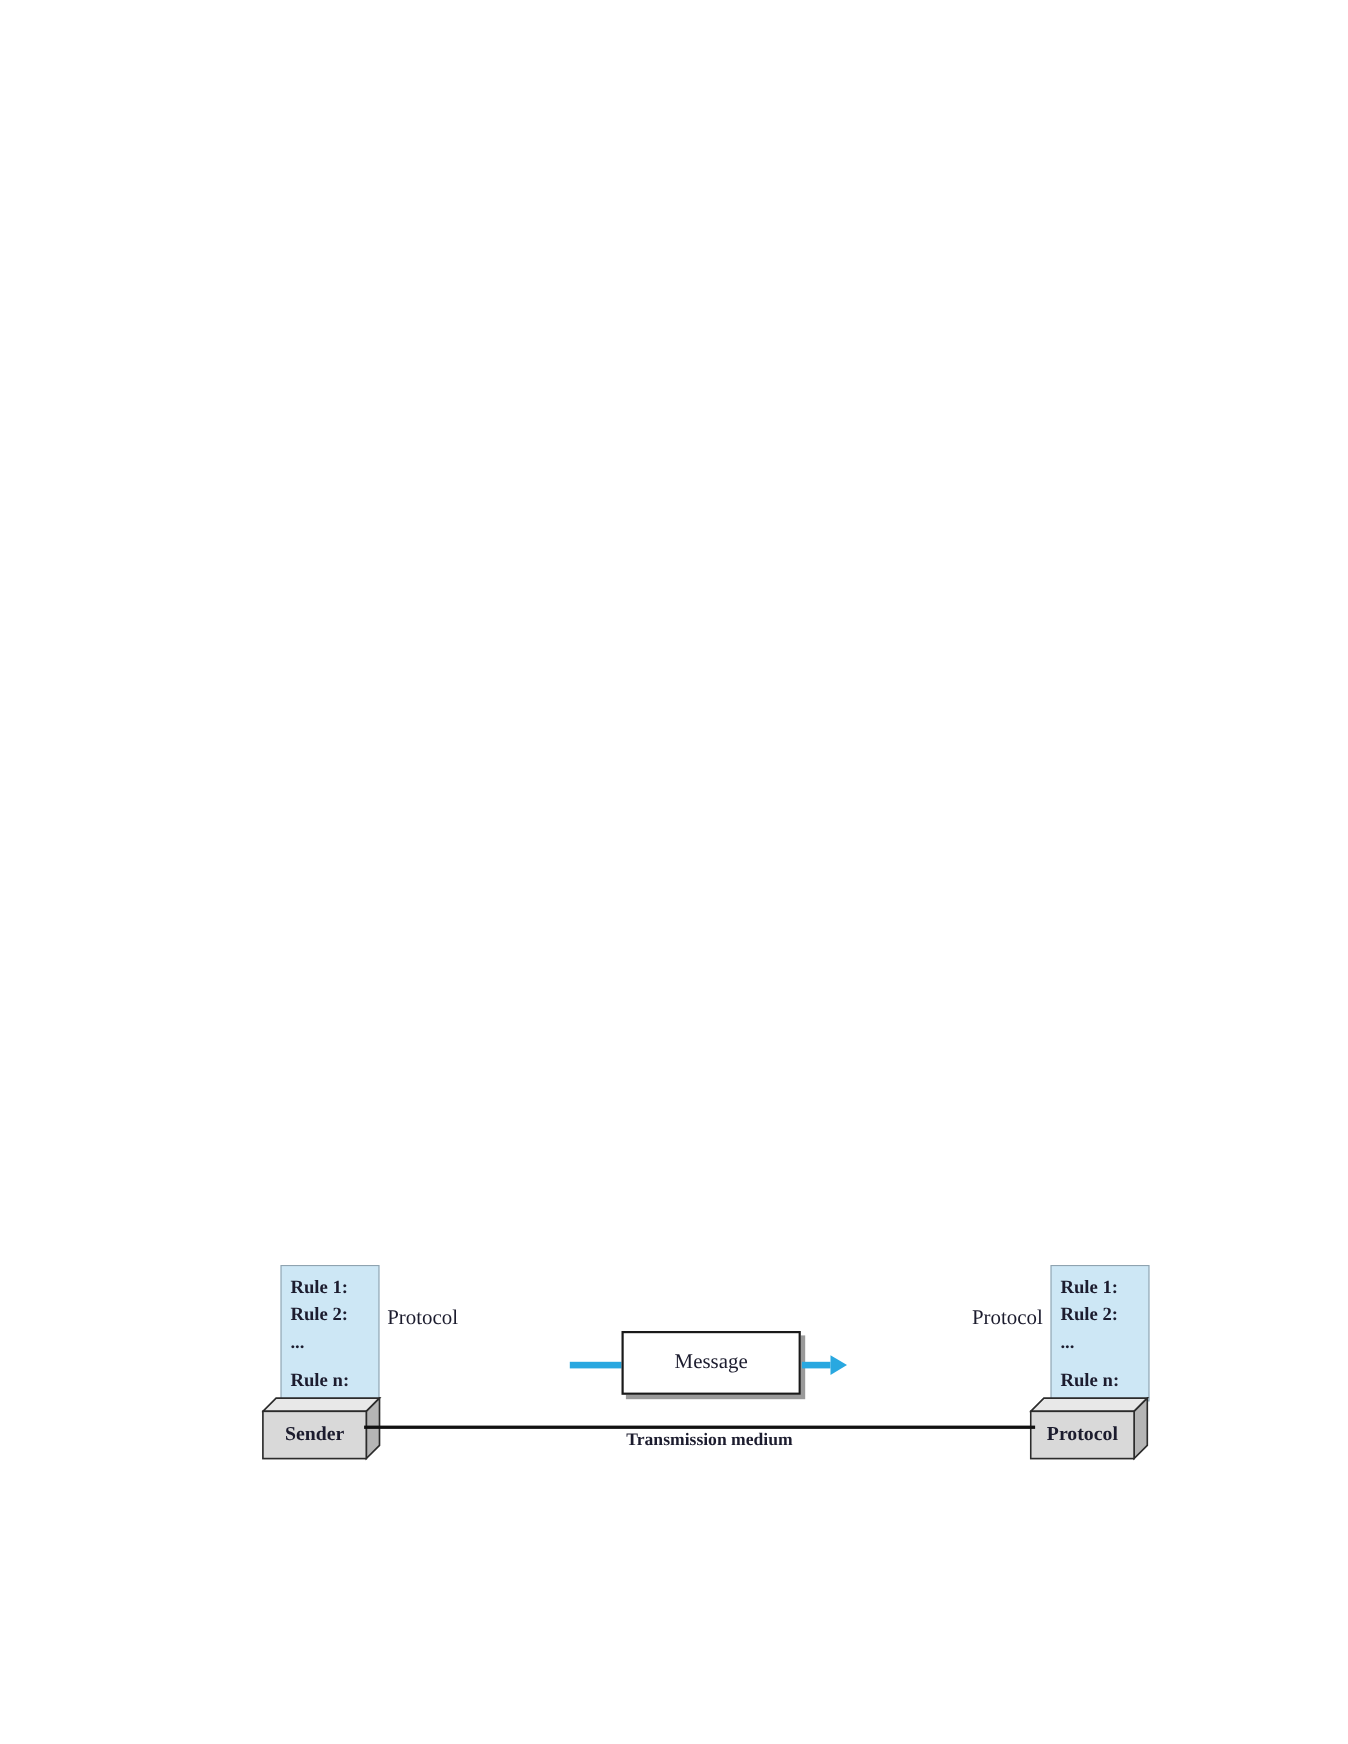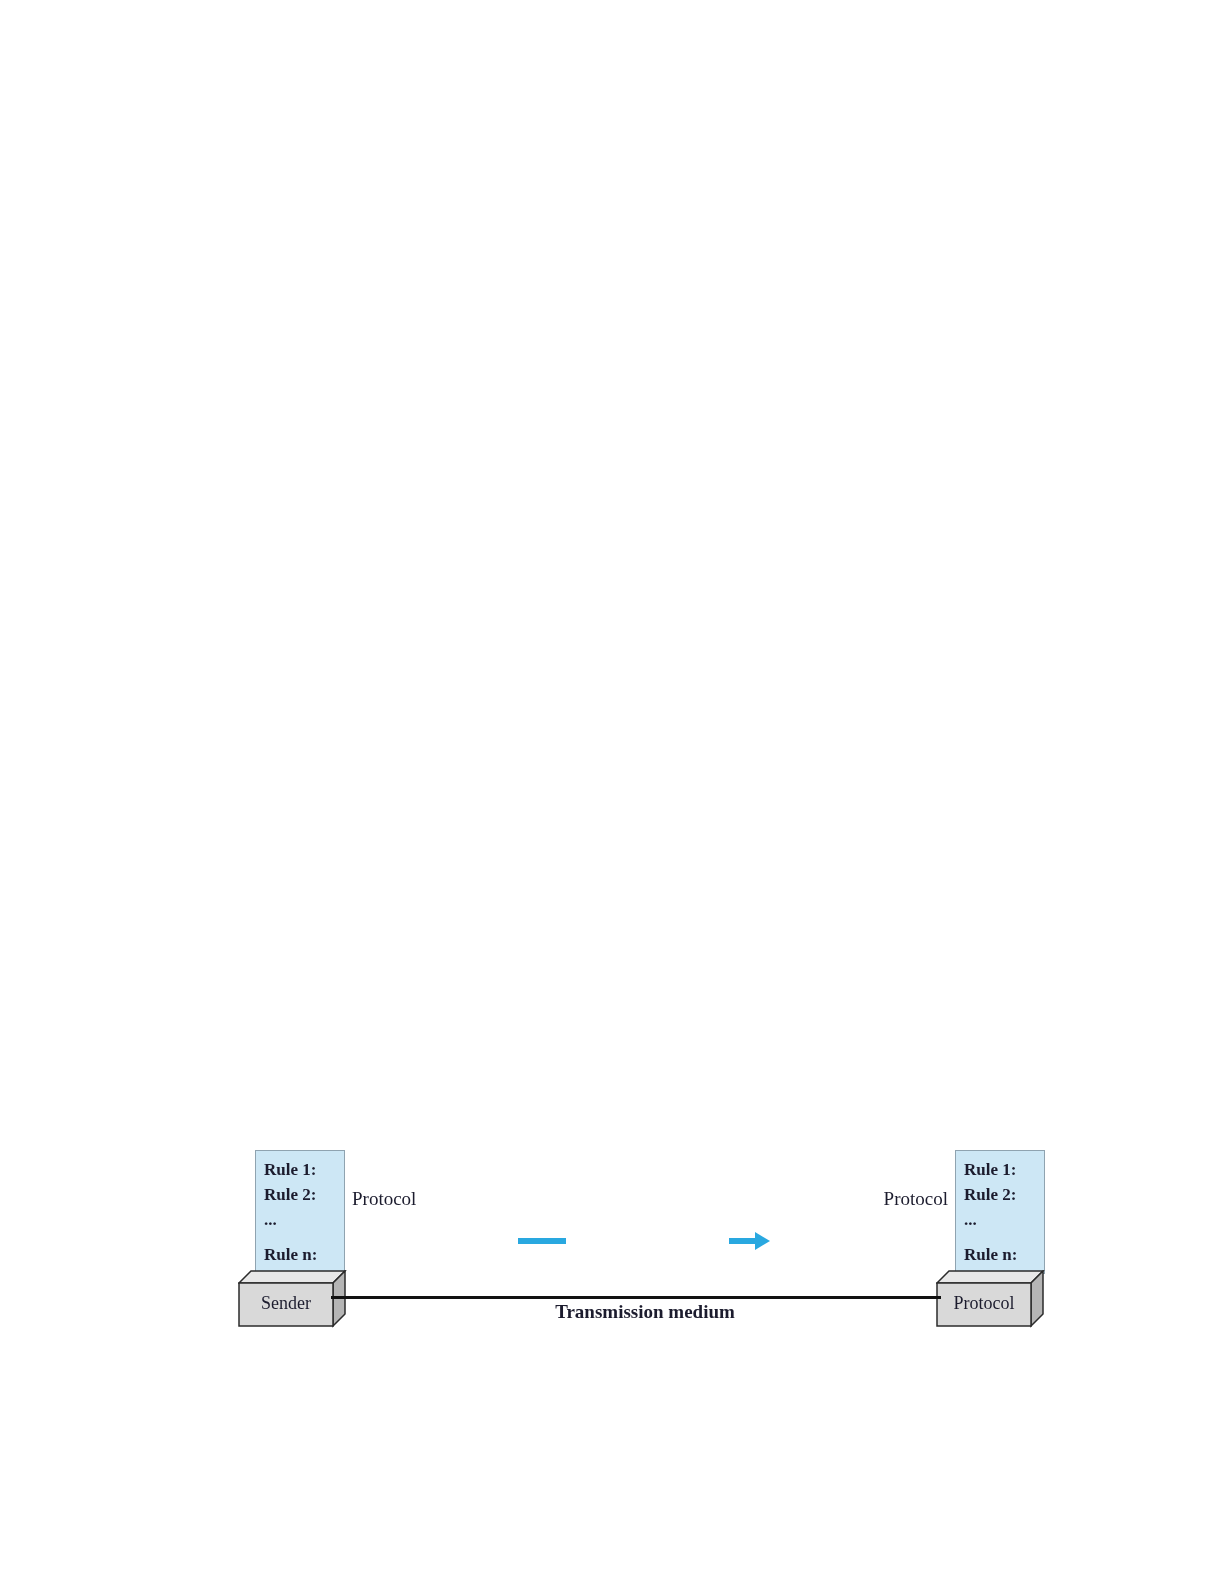--- a/index.html
+++ b/index.html
@@ -91,38 +91,38 @@
   }
   .box3d svg { position: absolute; left: 0; top: 0; }
   .box3d .box3d-label {
     position: absolute;
     left: 1px; top: 13px;
     width: 94px; height: 41px;
     display: flex;
     align-items: center;
     justify-content: center;
     font-size: 18px;
-    font-weight: 400;
+    font-weight: 700;
   }
   #sender-box   { left: 238px; top: 1270px; }
   #receiver-box { left: 936px; top: 1270px; }
 
   
   #medium-line {
     position: absolute;
     left: 331px; top: 1296px;
     width: 610px; height: 3px;
     background: #111111;
   }
   #medium-label {
     position: absolute;
     left: 470px; top: 1301px;
     width: 350px;
     text-align: center;
-    font-size: 19px;
+    font-size: 16px;
     font-weight: 600;
     white-space: nowrap;
   }
 
   
   #page-bottom-rule {
     position: absolute;
     left: 0; top: 1579px;
     width: 1225px; height: 3px;
     background: #111111;
@@ -144,20 +144,23 @@
     <span class="rule-line">Rule 1:</span>
     <span class="rule-line">Rule 2:</span>
     <span class="rule-line">...</span>
     <span class="rule-line last">Rule n:</span>
   </div>
 
   <div class="protocol-label" id="protocol-left">Protocol</div>
   <div class="protocol-label" id="protocol-right">Protocol</div>
 
   <div class="arrow-bar" id="arrow-left-bar"></div>
+  <div id="message-box">
+    <span>Message</span>
+  </div>
   <div class="arrow-bar" id="arrow-right-bar"></div>
   <div id="arrow-right-head"></div>
 
   <div class="box3d" id="sender-box">
     <svg width="110" height="58" viewBox="0 0 110 58">
       <polygon points="1,13 13,1 107,1 95,13" fill="#e8e8e8" stroke="#2b2b2b" stroke-width="1.5"></polygon>
       <polygon points="95,13 107,1 107,44 95,56" fill="#b5b5b5" stroke="#2b2b2b" stroke-width="1.5"></polygon>
       <rect x="1" y="13" width="94" height="43" fill="#d9d9d9" stroke="#2b2b2b" stroke-width="1.5"></rect>
     </svg>
     <div class="box3d-label">Sender</div>

